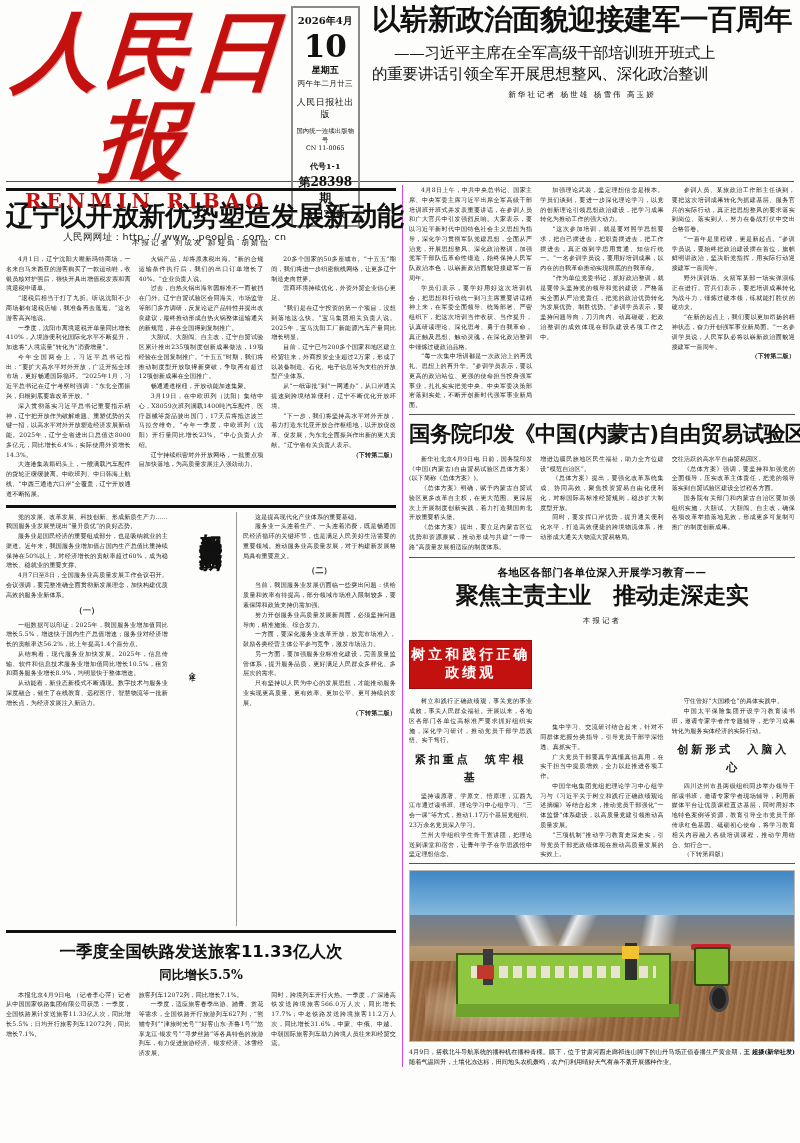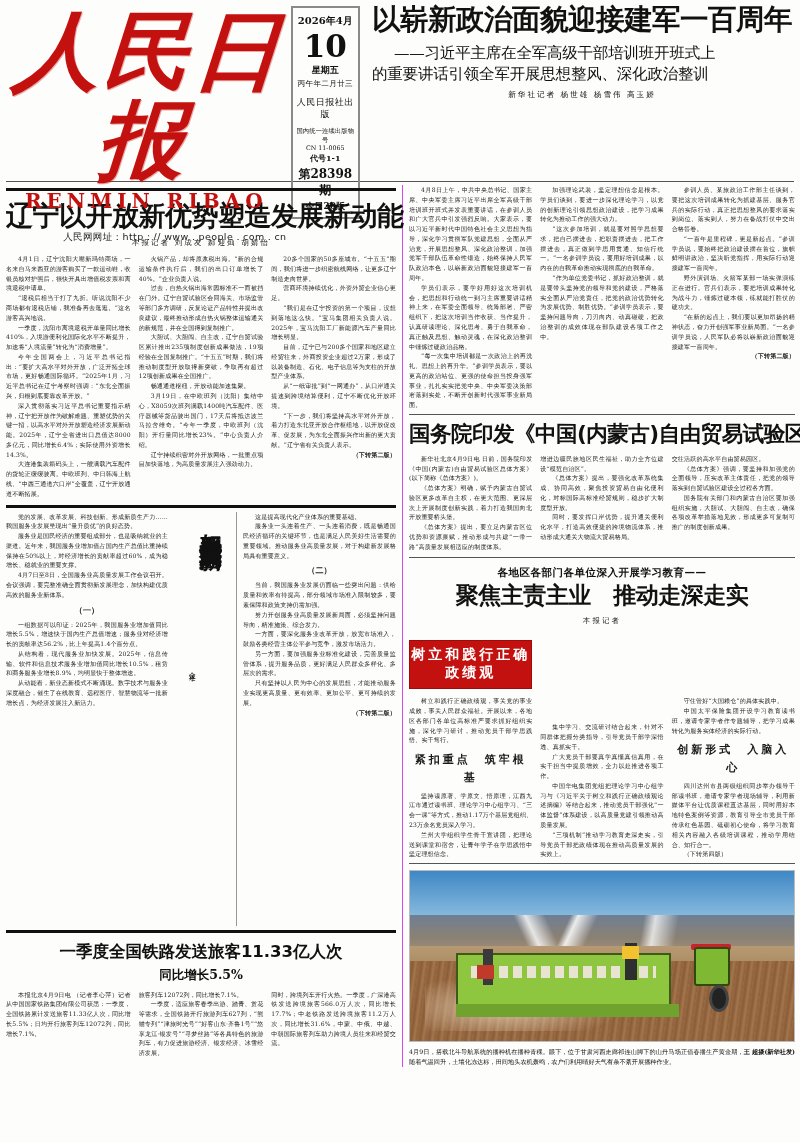--- a/index.html
+++ b/index.html
@@ -34,21 +34,21 @@
     padding: 6px 3px 5px; text-align: center; line-height: 1.35;
     font-family: "DejaVu Serif", "Liberation Serif", serif;
   }
   .md-ym { font-size: 10px; font-weight: 700; }
   .md-day { font-size: 31px; font-weight: 700; line-height: 1.1; margin: 1px 0 1px; }
   .md-wk { font-size: 9px; font-weight: 700; }
   .md-lunar { font-size: 7.6px; margin-top: 3px; letter-spacing: .3px; }
   .md-pub { font-size: 9px; margin-top: 7px; letter-spacing: .5px; }
   .md-sm { font-size: 6.3px; margin-top: 7px; letter-spacing: .1px; }
   .md-sm2 { font-size: 6.3px; }
-  .md-code { font-size: 8px; font-weight: 700; margin-top: 0; text-align: center; }
+  .md-code { font-size: 8px; font-weight: 700; margin-top: 8px; text-align: center; }
   .md-issue { font-size: 12px; font-weight: 700; margin-top: 2px; }
   .md-pages { font-size: 9px; font-weight: 700; margin-top: 2px; }
 
   .mast-lead { flex: 1; padding: 4px 2px 0 8px; }
   .lead-h1 {
     font-family: "DejaVu Sans", "Liberation Sans", sans-serif;
     font-size: 28.5px; font-weight: 700; letter-spacing: -0.5px;
     text-align: center; line-height: 1.12; white-space: nowrap;
   }
   .lead-sub {

